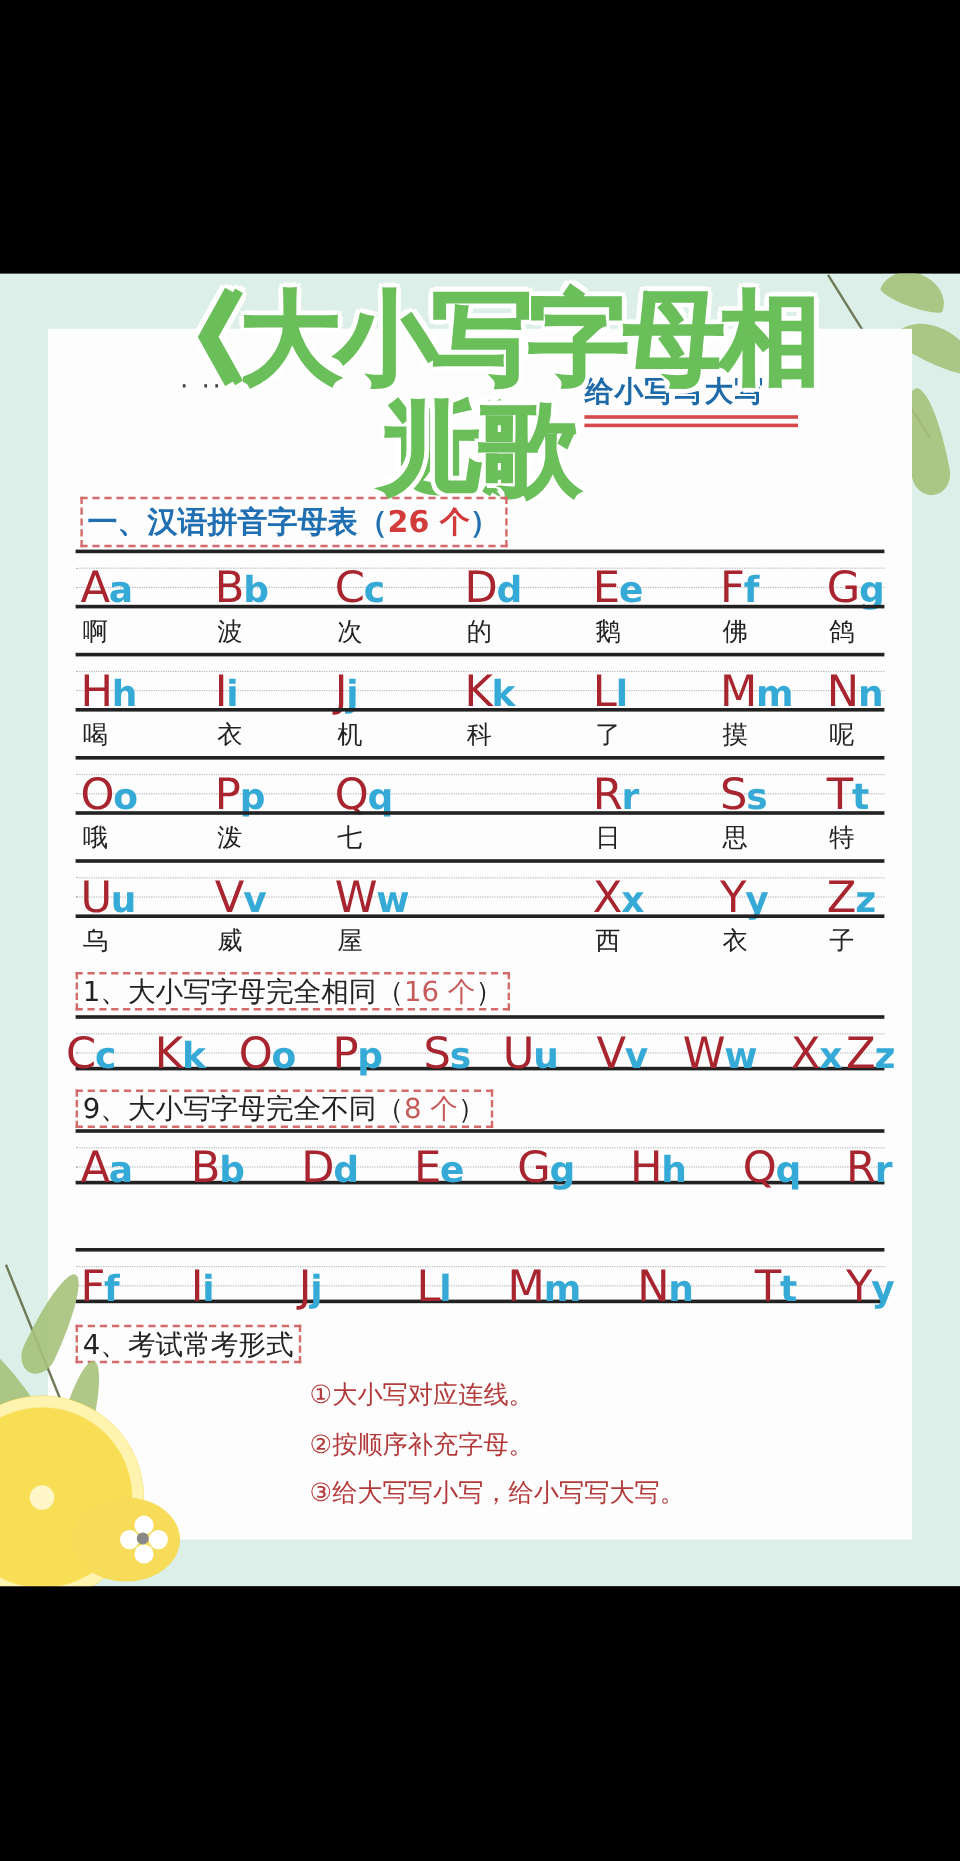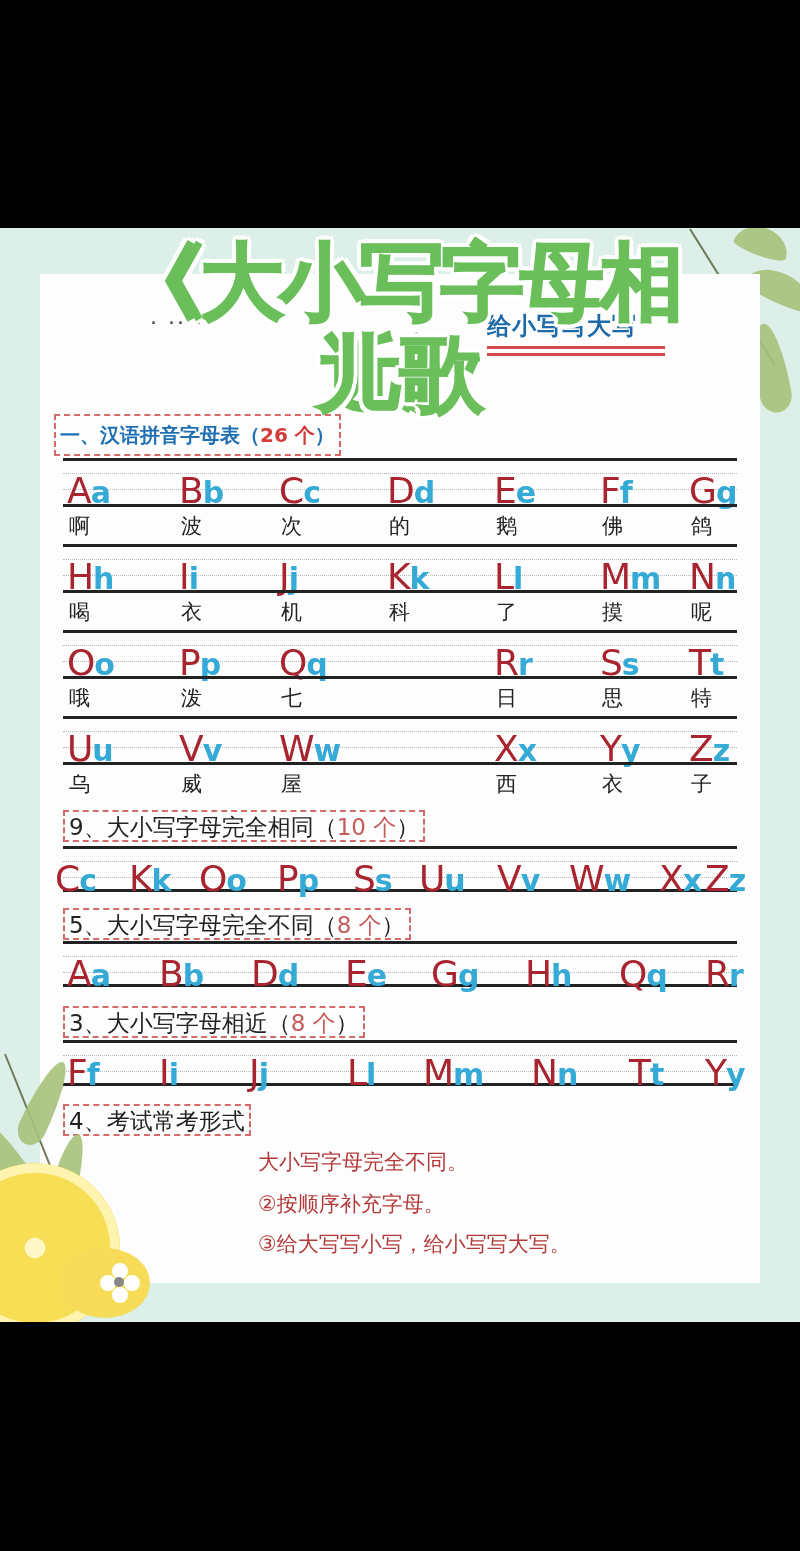--- a/index.html
+++ b/index.html
@@ -31,21 +31,21 @@
 
   .main-title { position: absolute; left: 50px; top: 8px; width: 700px; text-align: center; font-size: 84px; font-weight: bold; color: #6abf5a; line-height: 92px;
     -webkit-text-stroke: 2px #6abf5a;
     text-shadow: 4px 4px 0 #fff, -4px -4px 0 #fff, 4px -4px 0 #fff, -4px 4px 0 #fff, 0 5px 0 #fff, 5px 0 0 #fff, 0 -5px 0 #fff, -5px 0 0 #fff; letter-spacing: -4px; }
   .main-title-2 { position: absolute; left: 50px; top: 100px; width: 700px; text-align: center; font-size: 84px; font-weight: bold; color: #6abf5a; line-height: 92px;
     -webkit-text-stroke: 2px #6abf5a;
     text-shadow: 4px 4px 0 #fff, -4px -4px 0 #fff, 4px -4px 0 #fff, -4px 4px 0 #fff, 0 5px 0 #fff, 5px 0 0 #fff, 0 -5px 0 #fff, -5px 0 0 #fff; }
 
   
   .sec-head { position: absolute; border: 2px dashed #d46a6a; padding: 0 4px; white-space: nowrap; }
-  .sec1 { left: 54px; top: 186px; height: 42px; font-size: 20px; font-weight: bold; color: #1f6fb2; line-height: 38px; text-align: right; }
+  .sec1 { left: 67px; top: 186px; height: 42px; font-size: 25px; font-weight: bold; color: #1f6fb2; line-height: 38px; text-align: right; }
   .sec1 .count { color: #d33a3a; }
   .subsec { font-size: 23px; color: #222; line-height: 30px; height: 32px; }
   .subsec .count { color: #c65b5b; }
 
   
   .lrow { position: absolute; left: 63px; width: 674px; height: 46px; border-top: 3px solid #222; }
   .lrow.withbottom { border-bottom: 3px solid #222; }
   .lrow .guide1, .lrow .guide2 { position: absolute; left: 0; right: 0; height: 0; border-top: 1.5px dotted #b9b9b9; }
   .lrow .guide1 { top: 12px; }
   .lrow .guide2 { top: 28px; }
@@ -155,73 +155,70 @@
       <div class="hanzi" style="left: 6px;">乌</div>
       <div class="hanzi" style="left: 118px;">威</div>
       <div class="hanzi" style="left: 218px;">屋</div>
       <div class="hanzi" style="left: 433px;">西</div>
       <div class="hanzi" style="left: 539px;">衣</div>
       <div class="hanzi" style="left: 628px;">子</div>
     </div>
     <div id="main-rows"></div>
 
   <div class="sec-head subsec" style="left:63px; top:582px;">
-    <span>9、大小写字母完全相同（</span><span class="count">10 个</span><span>）</span>
+    <span>1、大小写字母完全相同（</span><span class="count">16 个</span><span>）</span>
   </div>
   <div class="lrow withbottom" id="row-same" style="top:618px;">
     <div class="guide1"></div>
       <div class="guide2"></div>
   <div class="cell" style="left: -8px;"><span class="up">C</span><span class="lo">c</span></div>
       <div class="cell" style="left: 66px;"><span class="up">K</span><span class="lo">k</span></div>
       <div class="cell" style="left: 136px;"><span class="up">O</span><span class="lo">o</span></div>
       <div class="cell" style="left: 214px;"><span class="up">P</span><span class="lo">p</span></div>
       <div class="cell" style="left: 290px;"><span class="up">S</span><span class="lo">s</span></div>
       <div class="cell" style="left: 356px;"><span class="up">U</span><span class="lo">u</span></div>
       <div class="cell" style="left: 434px;"><span class="up">V</span><span class="lo">v</span></div>
       <div class="cell" style="left: 506px;"><span class="up">W</span><span class="lo">w</span></div>
       <div class="cell" style="left: 596px;"><span class="up">X</span><span class="lo">x</span></div>
       <div class="cell" style="left: 642px;"><span class="up">Z</span><span class="lo">z</span></div>
     </div>
 
   <div class="sec-head subsec" style="left:63px; top:680px;">
-    <span>5、大小写字母完全不同（</span><span class="count">8 个</span><span>）</span>
+    <span>9、大小写字母完全不同（</span><span class="count">8 个</span><span>）</span>
   </div>
   <div class="lrow withbottom" id="row-diff" style="top:713px;">
     <div class="guide1"></div>
       <div class="guide2"></div>
   <div class="cell" style="left: 4px;"><span class="up">A</span><span class="lo">a</span></div>
       <div class="cell" style="left: 96px;"><span class="up">B</span><span class="lo">b</span></div>
       <div class="cell" style="left: 188px;"><span class="up">D</span><span class="lo">d</span></div>
       <div class="cell" style="left: 282px;"><span class="up">E</span><span class="lo">e</span></div>
       <div class="cell" style="left: 368px;"><span class="up">G</span><span class="lo">g</span></div>
       <div class="cell" style="left: 462px;"><span class="up">H</span><span class="lo">h</span></div>
       <div class="cell" style="left: 556px;"><span class="up">Q</span><span class="lo">q</span></div>
       <div class="cell" style="left: 642px;"><span class="up">R</span><span class="lo">r</span></div>
     </div>
 
-  <div class="sec-head subsec" style="left:63px; top:778px;">
-    <span>3、大小写字母相近（</span><span class="count">8 个</span><span>）</span>
-  </div>
   <div class="lrow withbottom" id="row-sim" style="top:812px;">
     <div class="guide1"></div>
       <div class="guide2"></div>
   <div class="cell" style="left: 4px;"><span class="up">F</span><span class="lo">f</span></div>
       <div class="cell" style="left: 96px;"><span class="up">I</span><span class="lo">i</span></div>
       <div class="cell" style="left: 186px;"><span class="up">J</span><span class="lo">j</span></div>
       <div class="cell" style="left: 284px;"><span class="up">L</span><span class="lo">l</span></div>
       <div class="cell" style="left: 360px;"><span class="up">M</span><span class="lo">m</span></div>
       <div class="cell" style="left: 468px;"><span class="up">N</span><span class="lo">n</span></div>
       <div class="cell" style="left: 566px;"><span class="up">T</span><span class="lo">t</span></div>
       <div class="cell" style="left: 642px;"><span class="up">Y</span><span class="lo">y</span></div>
     </div>
 
   <div class="sec-head subsec" style="left:63px; top:876px;">
     <span>4、考试常考形式</span>
   </div>
-  <div class="exam-item" style="top:920px;">大小写字母完全不同。</div>
+  <div class="exam-item" style="top:920px;">①大小写对应连线。</div>
   <div class="exam-item" style="top:962px;">②按顺序补充字母。</div>
   <div class="exam-item" style="top:1002px;text-align:right;">③给大写写小写，给小写写大写。</div>
 
   <div class="stem" style="left:5px; top:825px; width:150px; transform:rotate(68deg);"></div>
   <div class="leaf" style="left:30px; top:830px; width:28px; height:90px; transform:rotate(25deg);"></div>
   <div class="leaf" style="left:-15px; top:880px; width:30px; height:90px; transform:rotate(-35deg);"></div>
   <div class="leaf" style="left:55px; top:905px; width:26px; height:80px; transform:rotate(15deg);"></div>
   <div class="lemon"></div>
   <div class="lemon2"></div>
   <div class="flower">

